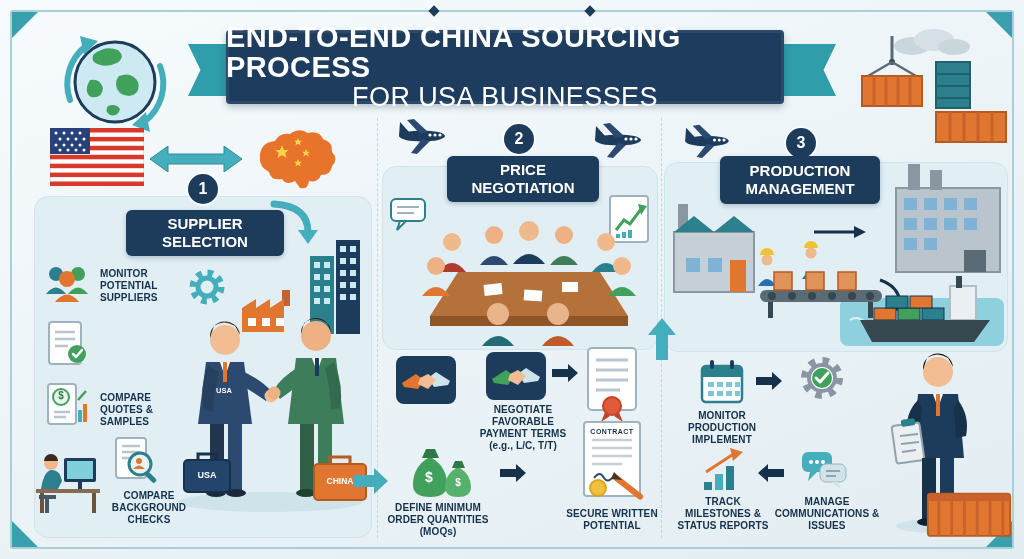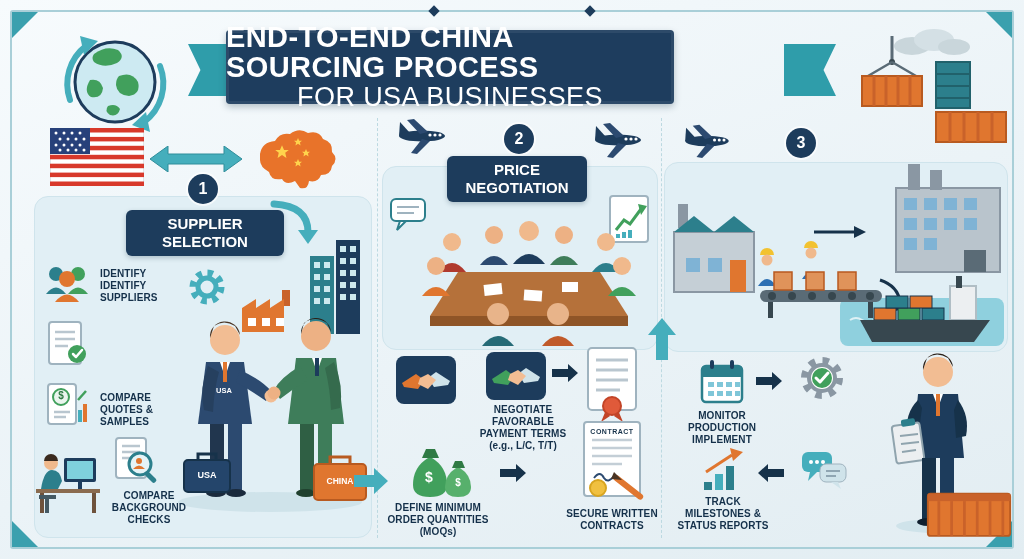--- a/index.html
+++ b/index.html
@@ -16,21 +16,21 @@
   .corner.tr{right:12px;top:12px;clip-path:polygon(0 0,100% 0,100% 100%)}
   .corner.bl{left:12px;bottom:12px;clip-path:polygon(0 0,0 100%,100% 100%)}
   .corner.br{right:12px;bottom:12px;clip-path:polygon(100% 0,100% 100%,0 100%)}
   .diamond{position:absolute;width:8px;height:8px;background:#1d3c5c;transform:rotate(45deg);z-index:1}
   .sep{position:absolute;top:118px;height:420px;border-left:1px dashed #bcd9e1;z-index:0}
 
   
   .ribbon-tail{position:absolute;top:44px;width:52px;height:52px;background:#2f9daa;z-index:2}
   .ribbon-tail.left{left:188px;clip-path:polygon(0 0,100% 0,100% 100%,0 100%,24% 50%)}
   .ribbon-tail.right{left:784px;clip-path:polygon(0 0,100% 0,76% 50%,100% 100%,0 100%)}
-  .banner{position:absolute;left:226px;top:30px;width:448px;height:74px;background:#1e3d5e;
+  .banner{position:absolute;left:226px;top:30px;width:558px;height:74px;background:#1e3d5e;
           border-radius:4px;display:flex;flex-direction:column;align-items:center;justify-content:center;
           color:#fff;z-index:3;box-shadow:inset 0 0 0 3px rgba(255,255,255,.07),0 3px 7px rgba(20,50,70,.28)}
   .banner .l1{font-size:29px;font-weight:bold;letter-spacing:.4px;line-height:1.05}
   .banner .l2{font-size:27px;font-weight:normal;letter-spacing:.4px;line-height:1.1}
 
   
   .panel{position:absolute;background:#e1eff5;border:1px solid #cfe4ec;border-radius:14px;z-index:1}
   .badge{position:absolute;width:30px;height:30px;border-radius:50%;background:#1d3c5c;color:#fff;
          display:flex;align-items:center;justify-content:center;font-weight:bold;font-size:16px;z-index:4;
          box-shadow:0 0 0 2px rgba(255,255,255,.65)}
@@ -147,21 +147,21 @@
   <div class="icon" style="left:44px;top:262px;width:46px;height:42px">
     <svg viewBox="0 0 46 42">
       <circle cx="12" cy="12" r="7" fill="#2c7f8c"></circle>
         <path d="M2 32 q10 -13 20 0 z" fill="#2c7f8c"></path>
       <circle cx="34" cy="12" r="7" fill="#41a05c"></circle>
         <path d="M24 32 q10 -13 20 0 z" fill="#41a05c"></path>
       <circle cx="23" cy="17" r="8" fill="#e0762f"></circle>
         <path d="M11 40 q12 -15 24 0 z" fill="#e0762f"></path>
     </svg>
   </div>
-  <div class="label" style="left:100px;top:268px;width:94px">IDENTIFY IDENTIFY SUPPLIERS</div>
+  <div class="label" style="left:100px;top:268px;width:94px">MONITOR POTENTIAL SUPPLIERS</div>
 
   <div class="icon" style="left:46px;top:320px;width:42px;height:48px">
     <svg viewBox="0 0 42 48">
       <rect x="3" y="2" width="32" height="42" rx="3" fill="#fff" stroke="#9fb3bf" stroke-width="2"></rect>
       <line x1="9" y1="12" x2="29" y2="12" stroke="#b9c6cf" stroke-width="2.5"></line>
       <line x1="9" y1="19" x2="29" y2="19" stroke="#b9c6cf" stroke-width="2.5"></line>
       <line x1="9" y1="26" x2="22" y2="26" stroke="#b9c6cf" stroke-width="2.5"></line>
       <circle cx="31" cy="34" r="9" fill="#41a05c"></circle>
       <path d="M27 34 l3 3 l6 -7" stroke="#fff" stroke-width="2.5" fill="none" stroke-linecap="round" stroke-linejoin="round"></path>
     </svg>
@@ -318,21 +318,21 @@
       <path d="M30 23 l-11 14 6 1 13 -13 z" fill="#2c4a70"></path>
       <circle cx="38" cy="19" r="1.6" fill="#fff"></circle>
         <circle cx="43" cy="19" r="1.6" fill="#fff"></circle>
         <circle cx="48" cy="19" r="1.6" fill="#fff"></circle>
     </svg>
   </div>
 
   <div class="badge" style="left:504px;top:124px">
     <span>2</span>
   </div>
-  <div class="titlebox" style="left:447px;top:156px;width:140px;height:46px">PRICE NEGOTIATION</div>
+  <div class="titlebox" style="left:447px;top:156px;width:152px;height:46px">PRICE NEGOTIATION</div>
 
   <div class="icon" style="left:390px;top:198px;width:40px;height:34px">
     <svg viewBox="0 0 40 34">
       <rect x="1" y="1" width="34" height="22" rx="5" fill="#fff" stroke="#2c7f8c" stroke-width="2"></rect>
       <path d="M10 23 l-3 9 9 -9 z" fill="#fff" stroke="#2c7f8c" stroke-width="2"></path>
       <line x1="7" y1="9" x2="29" y2="9" stroke="#9fb3bf" stroke-width="2"></line>
       <line x1="7" y1="15" x2="24" y2="15" stroke="#9fb3bf" stroke-width="2"></line>
     </svg>
   </div>
   <div class="icon" style="left:608px;top:194px;width:42px;height:50px">
@@ -437,21 +437,21 @@
       <line x1="14" y1="28" x2="54" y2="28" stroke="#c3ced6" stroke-width="2.5"></line>
       <line x1="14" y1="36" x2="54" y2="36" stroke="#c3ced6" stroke-width="2.5"></line>
       <line x1="14" y1="44" x2="44" y2="44" stroke="#c3ced6" stroke-width="2.5"></line>
       <path d="M16 58 q6 -8 10 0 q4 6 10 -2" stroke="#2c4a70" stroke-width="2" fill="none"></path>
       <circle cx="20" cy="68" r="8" fill="#f0c040" stroke="#d8a520" stroke-width="2"></circle>
       <rect x="38" y="54" width="36" height="6" rx="3" transform="rotate(38 38 54)" fill="#e0762f"></rect>
       <polygon points="36,52 44,60 33,59" fill="#4a3423"></polygon>
     </svg>
   </div>
   <div class="overlay" style="left:586px;top:428px;width:52px;color:#16324a;font-size:7px;letter-spacing:.5px">CONTRACT</div>
-  <div class="label center" style="left:556px;top:508px;width:112px">SECURE WRITTEN CONTRACTS</div>
+  <div class="label center" style="left:556px;top:508px;width:112px">SECURE WRITTEN POTENTIAL</div>
 
   <div class="icon" style="left:648px;top:318px;width:28px;height:42px">
     <svg viewBox="0 0 28 42">
         <polygon points="14,0 28,17 20,17 20,42 8,42 8,17 0,17" fill="#45aebc"></polygon>
       </svg>
   </div>
 
   <div class="panel" style="left:664px;top:162px;width:344px;height:190px"></div>
 
   <div class="icon" style="left:888px;top:26px;width:84px;height:30px">
@@ -492,20 +492,21 @@
       <path d="M30 23 l-11 14 6 1 13 -13 z" fill="#2c4a70"></path>
       <circle cx="38" cy="19" r="1.6" fill="#fff"></circle>
         <circle cx="43" cy="19" r="1.6" fill="#fff"></circle>
         <circle cx="48" cy="19" r="1.6" fill="#fff"></circle>
     </svg>
   </div>
 
   <div class="badge" style="left:786px;top:128px">
     <span>3</span>
   </div>
+  <div class="titlebox" style="left:720px;top:156px;width:160px;height:48px">PRODUCTION MANAGEMENT</div>
 
   <div class="scene" style="left:664px;top:162px;width:344px;height:190px">
     <svg viewBox="0 0 344 190">
       <rect x="176" y="136" width="164" height="48" rx="8" fill="#8fd0de"></rect>
       <path d="M186 158 q6 -4 12 0 q6 4 12 0 M250 166 q6 -4 12 0 q6 4 12 0" stroke="#fff" stroke-width="2" fill="none" opacity=".7"></path>
 
       <rect x="232" y="26" width="104" height="84" fill="#b9c4cc" stroke="#8a97a3" stroke-width="2"></rect>
       <rect x="244" y="2" width="12" height="26" fill="#8a97a3"></rect>
       <rect x="266" y="8" width="12" height="20" fill="#8a97a3"></rect>
       <g fill="#7fb3d5">
@@ -623,20 +624,21 @@
       <circle cx="11" cy="12" r="2" fill="#fff"></circle>
         <circle cx="17" cy="12" r="2" fill="#fff"></circle>
         <circle cx="23" cy="12" r="2" fill="#fff"></circle>
       <rect x="20" y="14" width="26" height="18" rx="6" fill="#cfe3ea" stroke="#9fb3bf"></rect>
       <path d="M38 32 l3 7 -10 -7 z" fill="#cfe3ea"></path>
       <line x1="26" y1="21" x2="40" y2="21" stroke="#8fa5b2" stroke-width="2"></line>
       <line x1="26" y1="26" x2="36" y2="26" stroke="#8fa5b2" stroke-width="2"></line>
     </svg>
   </div>
   <div class="label center" style="left:674px;top:496px;width:98px">TRACK MILESTONES &amp; STATUS REPORTS</div>
+  <div class="label center" style="left:772px;top:496px;width:110px">MANAGE COMMUNICATIONS &amp; ISSUES</div>
 
   <div class="scene" style="left:886px;top:346px;width:104px;height:188px">
     <svg viewBox="0 0 104 188">
       <ellipse cx="52" cy="180" rx="42" ry="7" fill="#cfe3ea"></ellipse>
       <circle cx="52" cy="26" r="15" fill="#f2bd93"></circle>
       <path d="M37 24 a15 15 0 0 1 30 -3 l-5 -9 q-11 -7 -21 0 z" fill="#2b2017"></path>
       <path d="M32 48 h40 l6 64 H26 z" fill="#1d3c5c"></path>
       <path d="M47 48 h10 l-5 14 z" fill="#fff"></path>
       <rect x="50" y="48" width="4" height="22" fill="#e0762f"></rect>
       <path d="M32 54 q-14 14 -10 34 l10 4 4 -30 z" fill="#16324a"></path>

